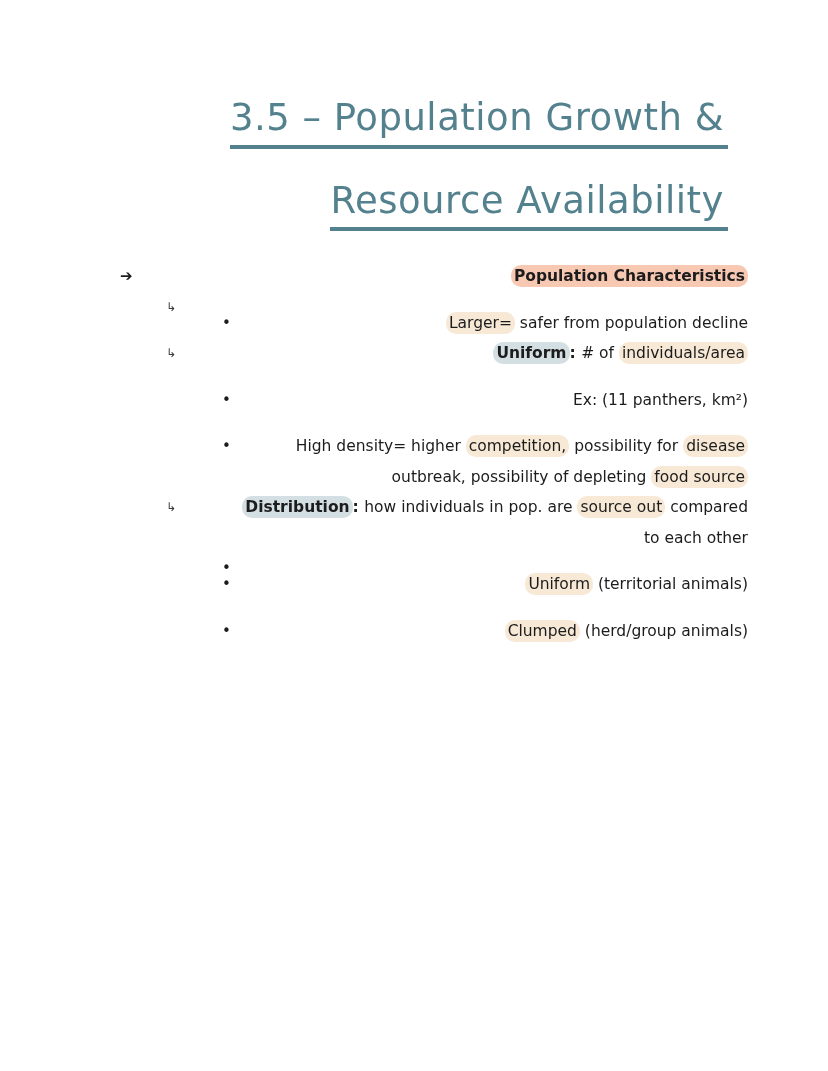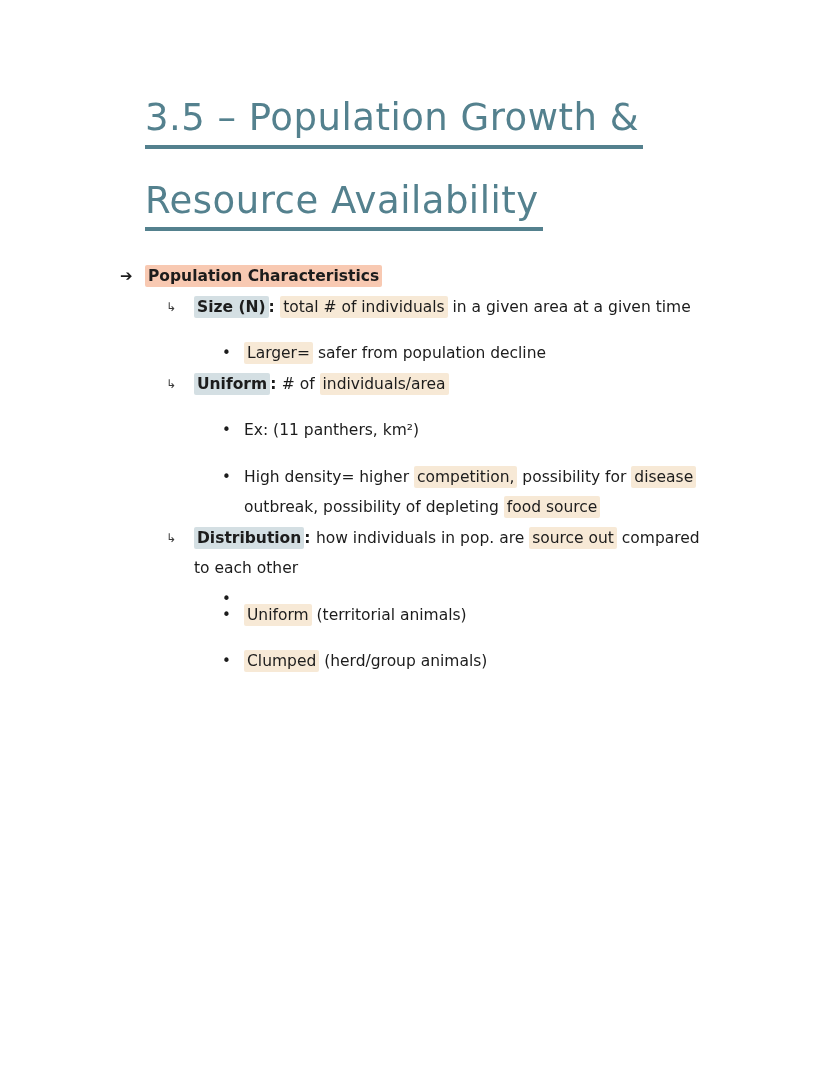--- a/index.html
+++ b/index.html
@@ -14,20 +14,21 @@
     position: relative;
     overflow: hidden;
     font-family: "DejaVu Sans", "Liberation Sans", sans-serif;
     color: var(--text, #1c1c1c);
   }
 
   .page {
     position: absolute;
     inset: 0;
     background: var(--page-background, #ffffff);
+    text-align: right;
   }
 
   
   .title-block {
     margin: 96px 100px 0 145px;
   }
   .title-line {
     margin-bottom: 30px;
   }
   .title-line > span {
@@ -60,21 +61,21 @@
   .lvl1 .marker { left: 120px; font-weight: 700; font-size: 15px; }
   .lvl2 .marker { left: 166px; font-size: 12px; color: #3a3a3a; }
   .lvl3 .marker { left: 222px; font-size: 15px; }
 
   .lvl1 .content { margin-left: 145px; }
   .lvl2 .content { margin-left: 194px; }
   .lvl3 .content { margin-left: 244px; margin-top: 16px; }
   .content { margin-right: 80px; }
 
   
-  .seg { border-radius: 2px; }
+  .seg { border-radius: 10px; }
   .seg.bold        { font-weight: 700; }
   .seg.bold-salmon { font-weight: 700; background: var(--highlight-salmon, #f8c9b2); padding: 2px 3px; }
   .seg.bold-blue   { font-weight: 700; background: var(--highlight-blue, #d4dfe3); padding: 2px 3px; }
   .seg.cream       { background: var(--highlight-cream, #f7e9d6); padding: 2px 3px; }
   .seg.plain       { }
 </style>
 </head>
 <body>
 
 <div class="page">
@@ -88,21 +89,20 @@
     </div>
   </div>
 
   <div class="notes-list">
       <div class="li lvl1">
         <span class="marker">➔</span>
         <div class="content"><span class="seg bold-salmon">Population Characteristics</span></div>
       </div>
       <div class="li lvl2">
         <span class="marker">↳</span>
-        <div class="content"><span class="seg bold-blue">Size (N)</span><span class="seg bold">: </span><span class="seg cream">total # of individuals</span><span class="seg plain"> in a given area at a given time</span></div>
       </div>
       <div class="li lvl3">
         <span class="marker">•</span>
         <div class="content"><span class="seg cream">Larger=</span><span class="seg plain"> safer from population decline</span></div>
       </div>
       <div class="li lvl2">
         <span class="marker">↳</span>
         <div class="content"><span class="seg bold-blue">Uniform</span><span class="seg bold">: </span><span class="seg plain"># of </span><span class="seg cream">individuals/area</span></div>
       </div>
       <div class="li lvl3">

